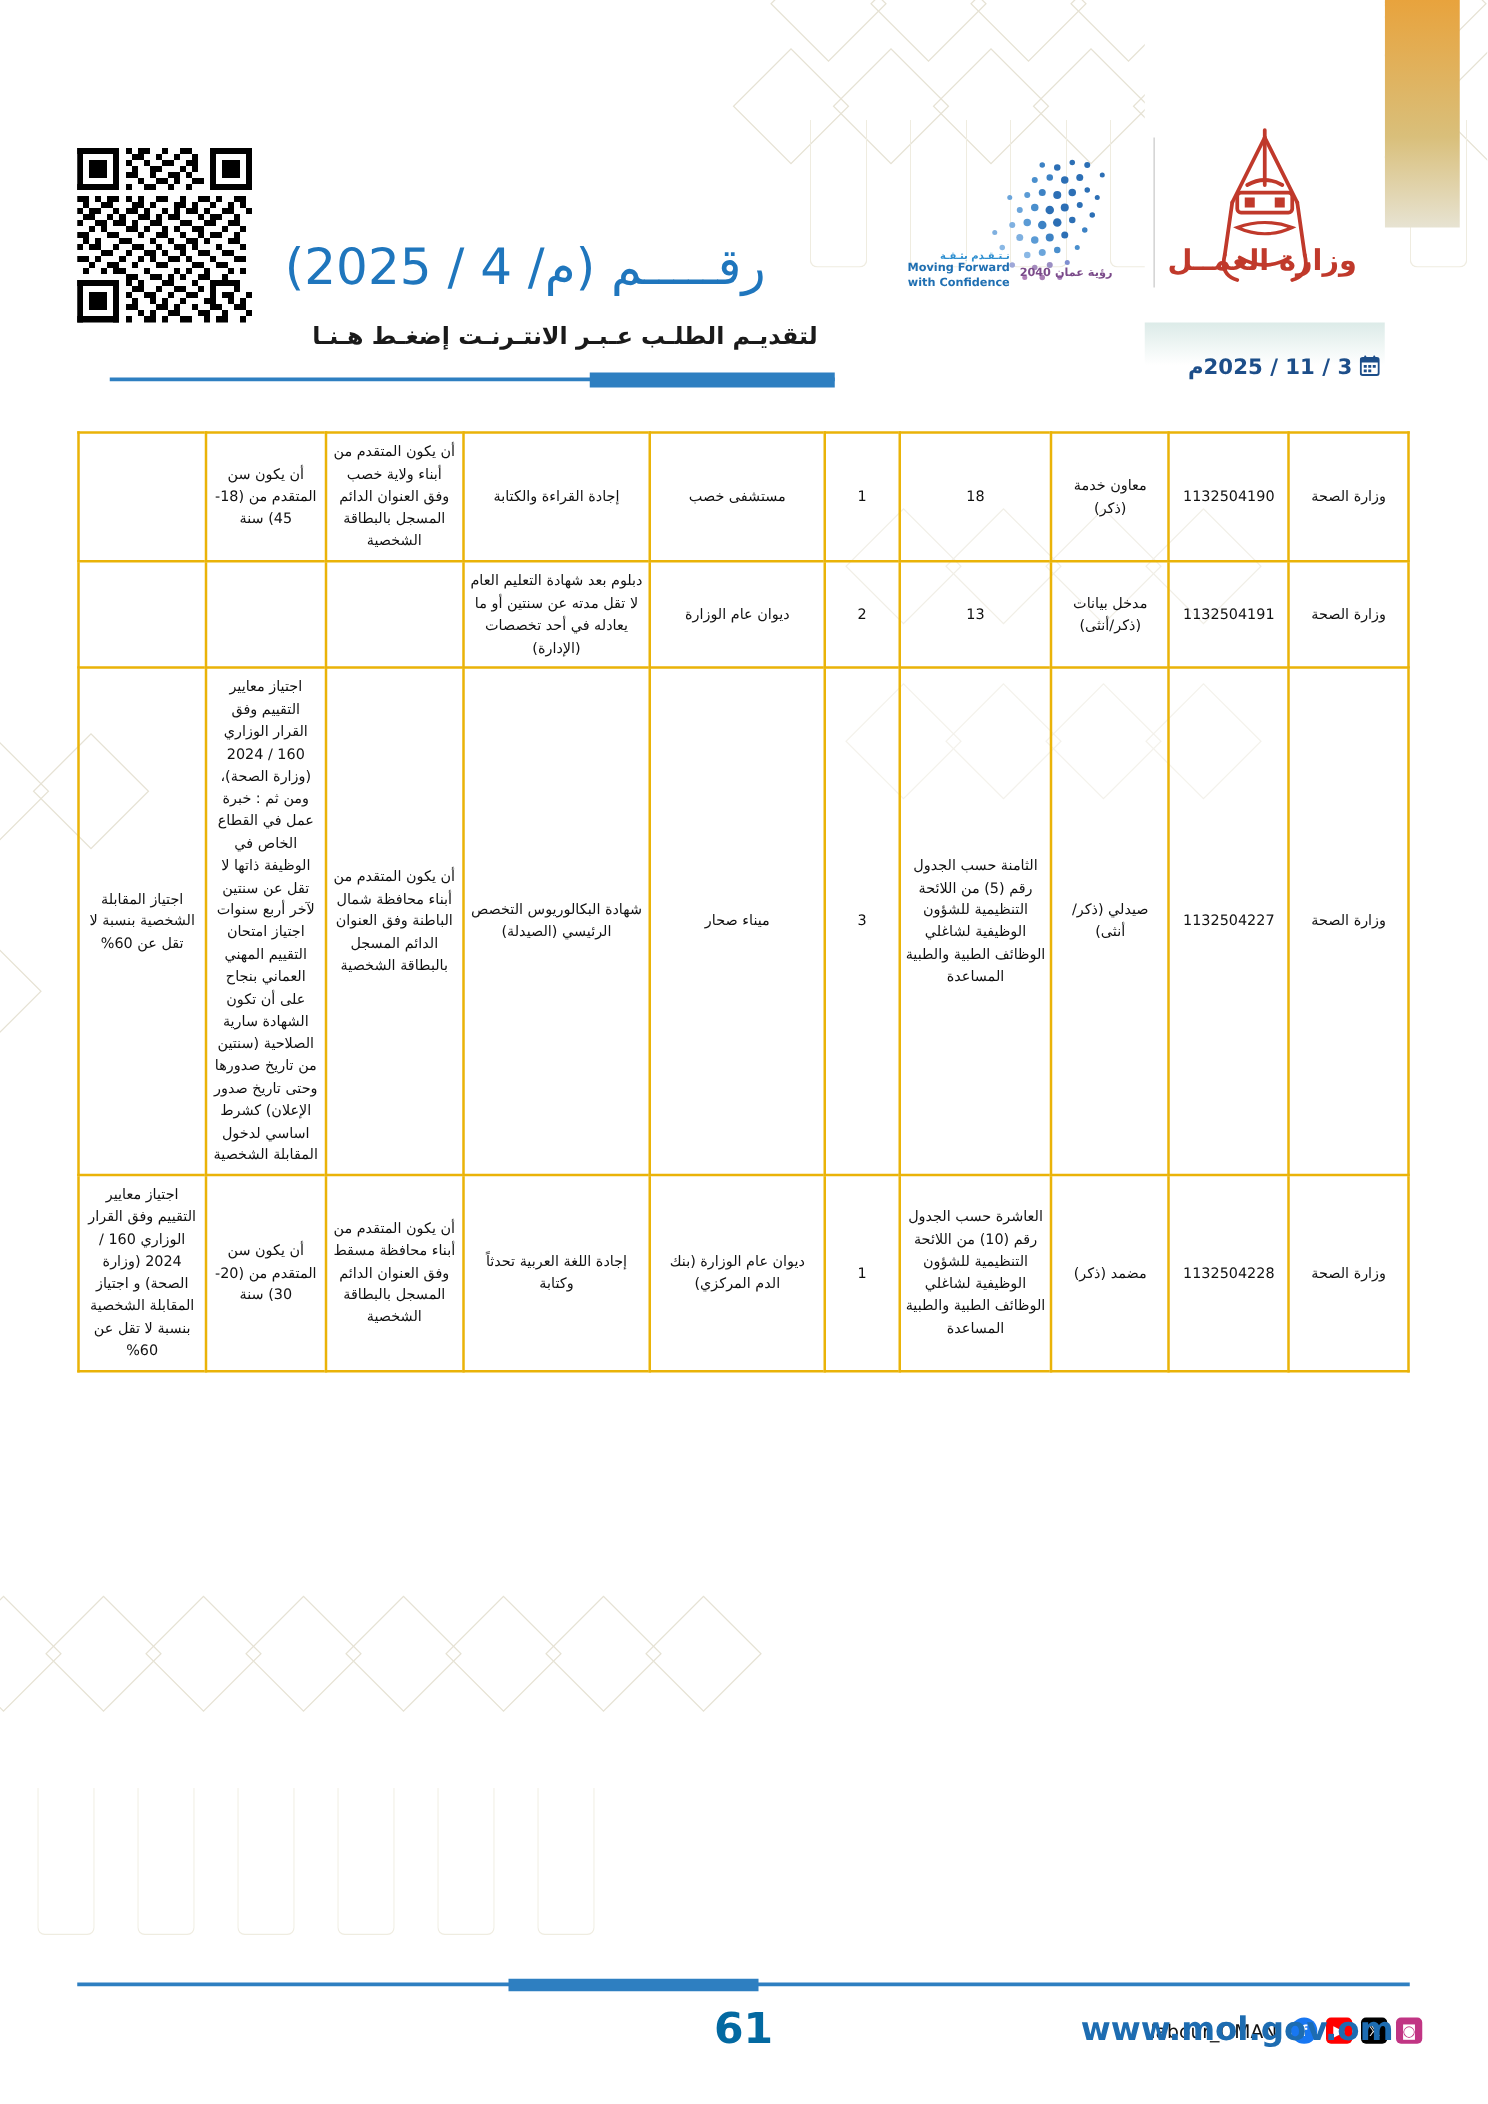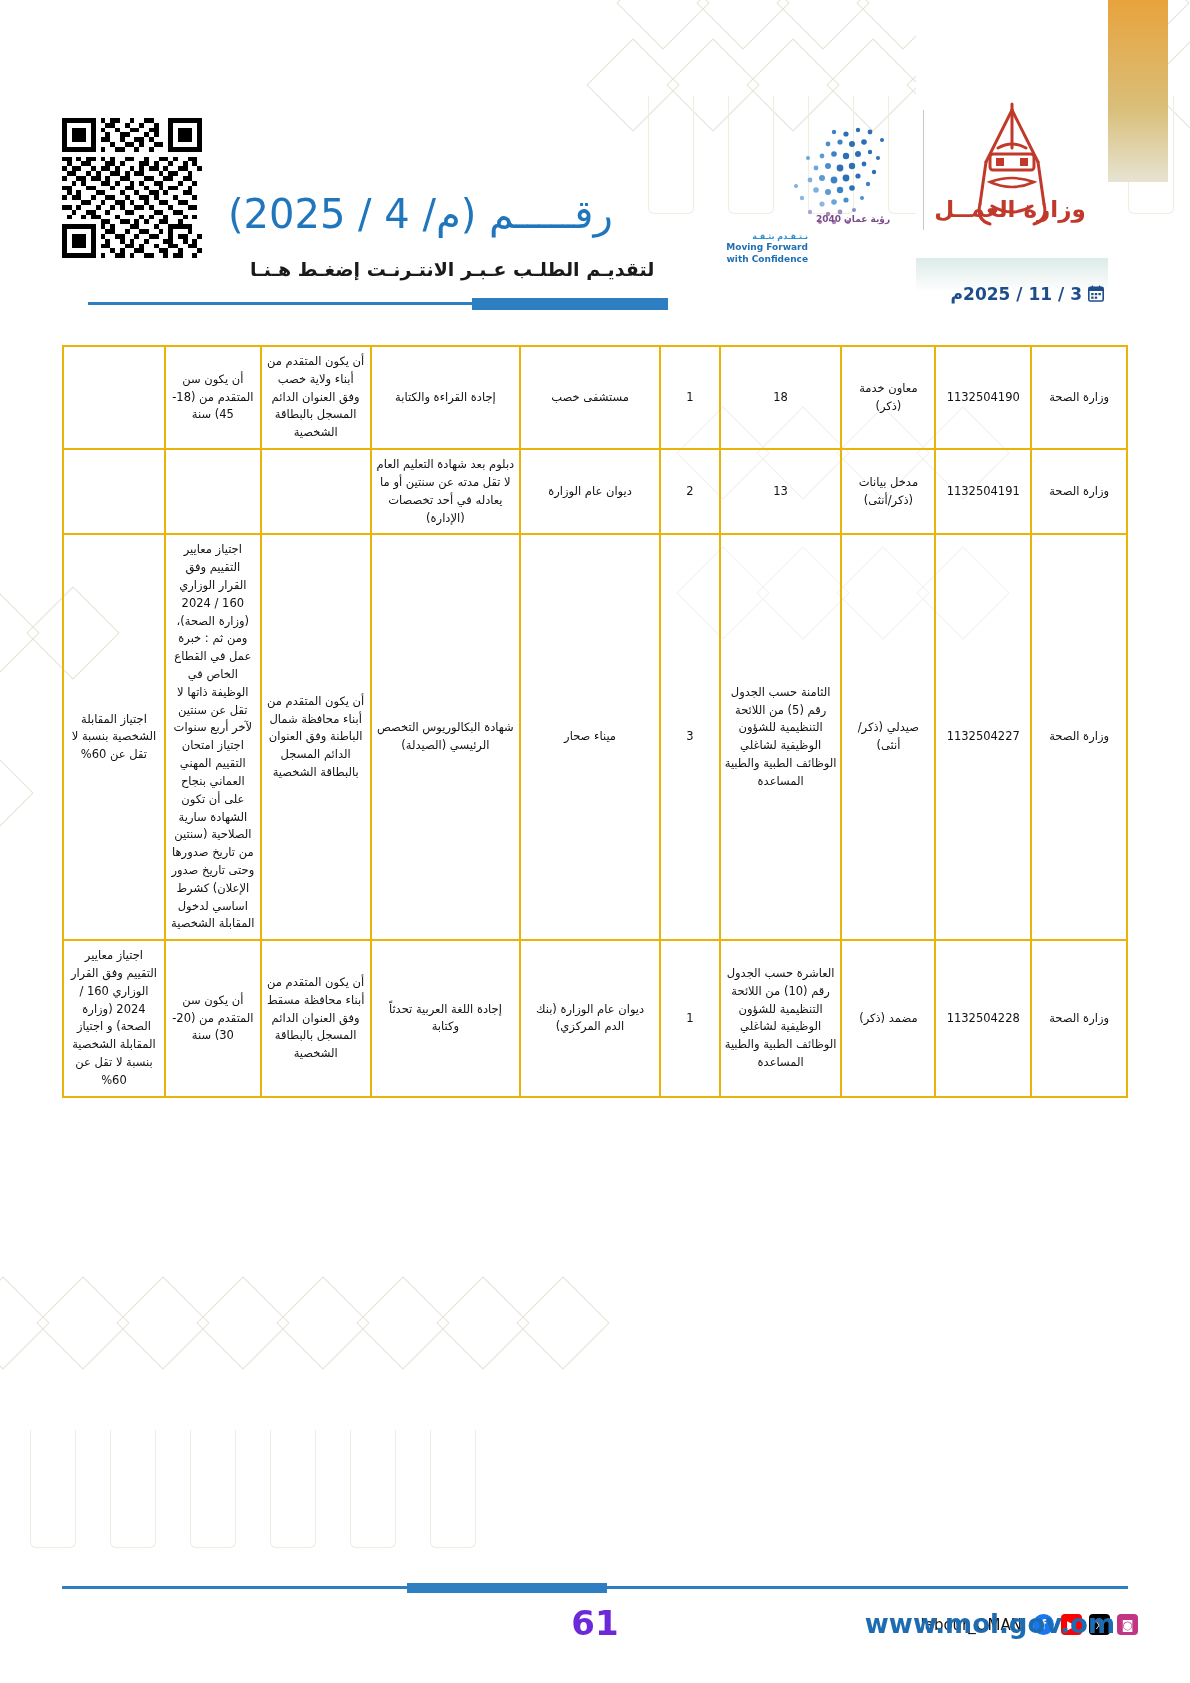--- a/index.html
+++ b/index.html
@@ -83,21 +83,21 @@
   }
   .vision { position:absolute; top:118px; right:288px; width:180px; height:130px; }
   .vision-label {
     position:absolute; top:214px; right:298px; width:78px; text-align:center;
     color:#7b4b8a; font-size:9px; font-weight:700; direction:rtl;
   }
   .mf-label {
     position:absolute; top:200px; right:382px; width:86px; text-align:right;
     color:#1f6fb2; font-size:9px; line-height:1.3; font-weight:700;
   }
-  .mf-ar { color:#2e8fd0; font-size:8px; display:block;margin-top:32px; }
+  .mf-ar { color:#2e8fd0; font-size:8px; display:block; }
 
   .date-line {
     position:absolute; top:284px; right:86px; width:200px;
     text-align:right; direction:rtl; color:#1d4e89; font-weight:700; font-size:17px;
   }
   .cal-ico { display:inline-block; vertical-align:-2px; margin-left:6px; }
 
   
   table.vac {
     position:absolute; top:345px; right:62px;
@@ -124,21 +124,21 @@
   .c-cond3  { width:102px; }
 
   
   .footer { position:absolute; left:0; bottom:0; width:1190px; height:200px; }
   .f-rule-wrap { position:absolute; bottom:90px; left:62px; width:1066px; height:10px; }
   .f-rule-thin { position:absolute; top:3px; left:0; width:1066px; height:2.5px; background:#2e7fc1; }
   .f-rule-thick{ position:absolute; top:0; left:345px; width:200px; height:10px; background:#2e7fc1; }
 
   .page-no {
     position:absolute; bottom:40px; left:0; width:1190px; text-align:center;
-    font-size:34px; font-weight:700; color:#6d28d9;
+    font-size:34px; font-weight:700; color:#0369a1;
   }
   .website {
     position:absolute; bottom:44px; left:845px; width:270px; text-align:right;
     font-size:26px; font-weight:700; color:#1d6cb1; direction:ltr;
   }
   .social {
     position:absolute; bottom:48px; right:52px; display:flex; align-items:center; gap:7px;
     direction:ltr;
   }
   .handle { font-size:15px; color:#111; font-weight:400; margin-right:4px; }

